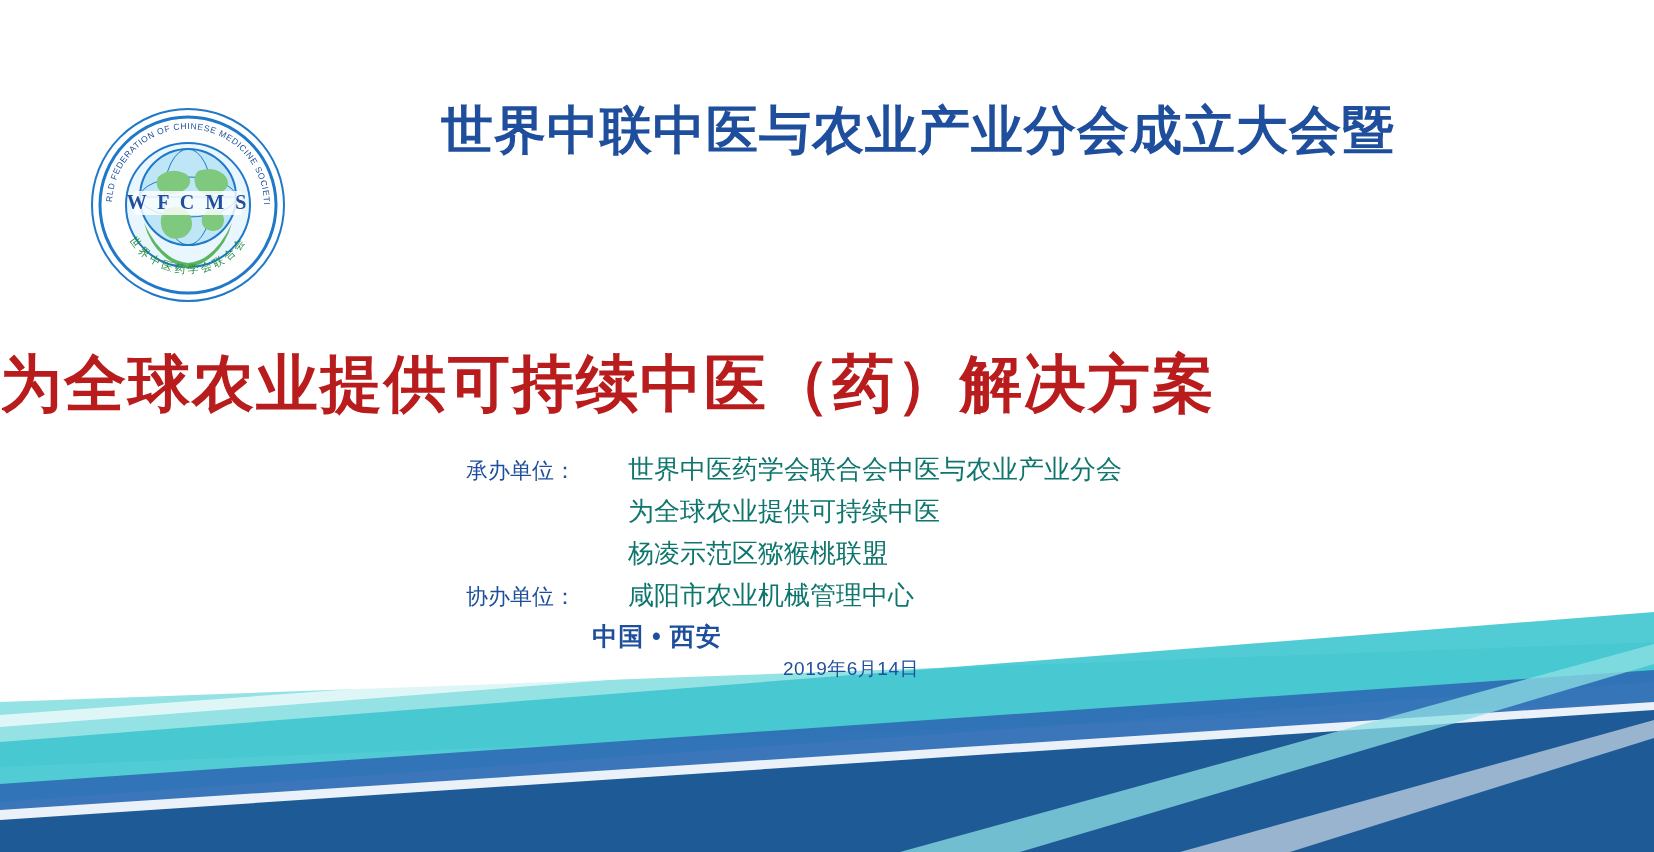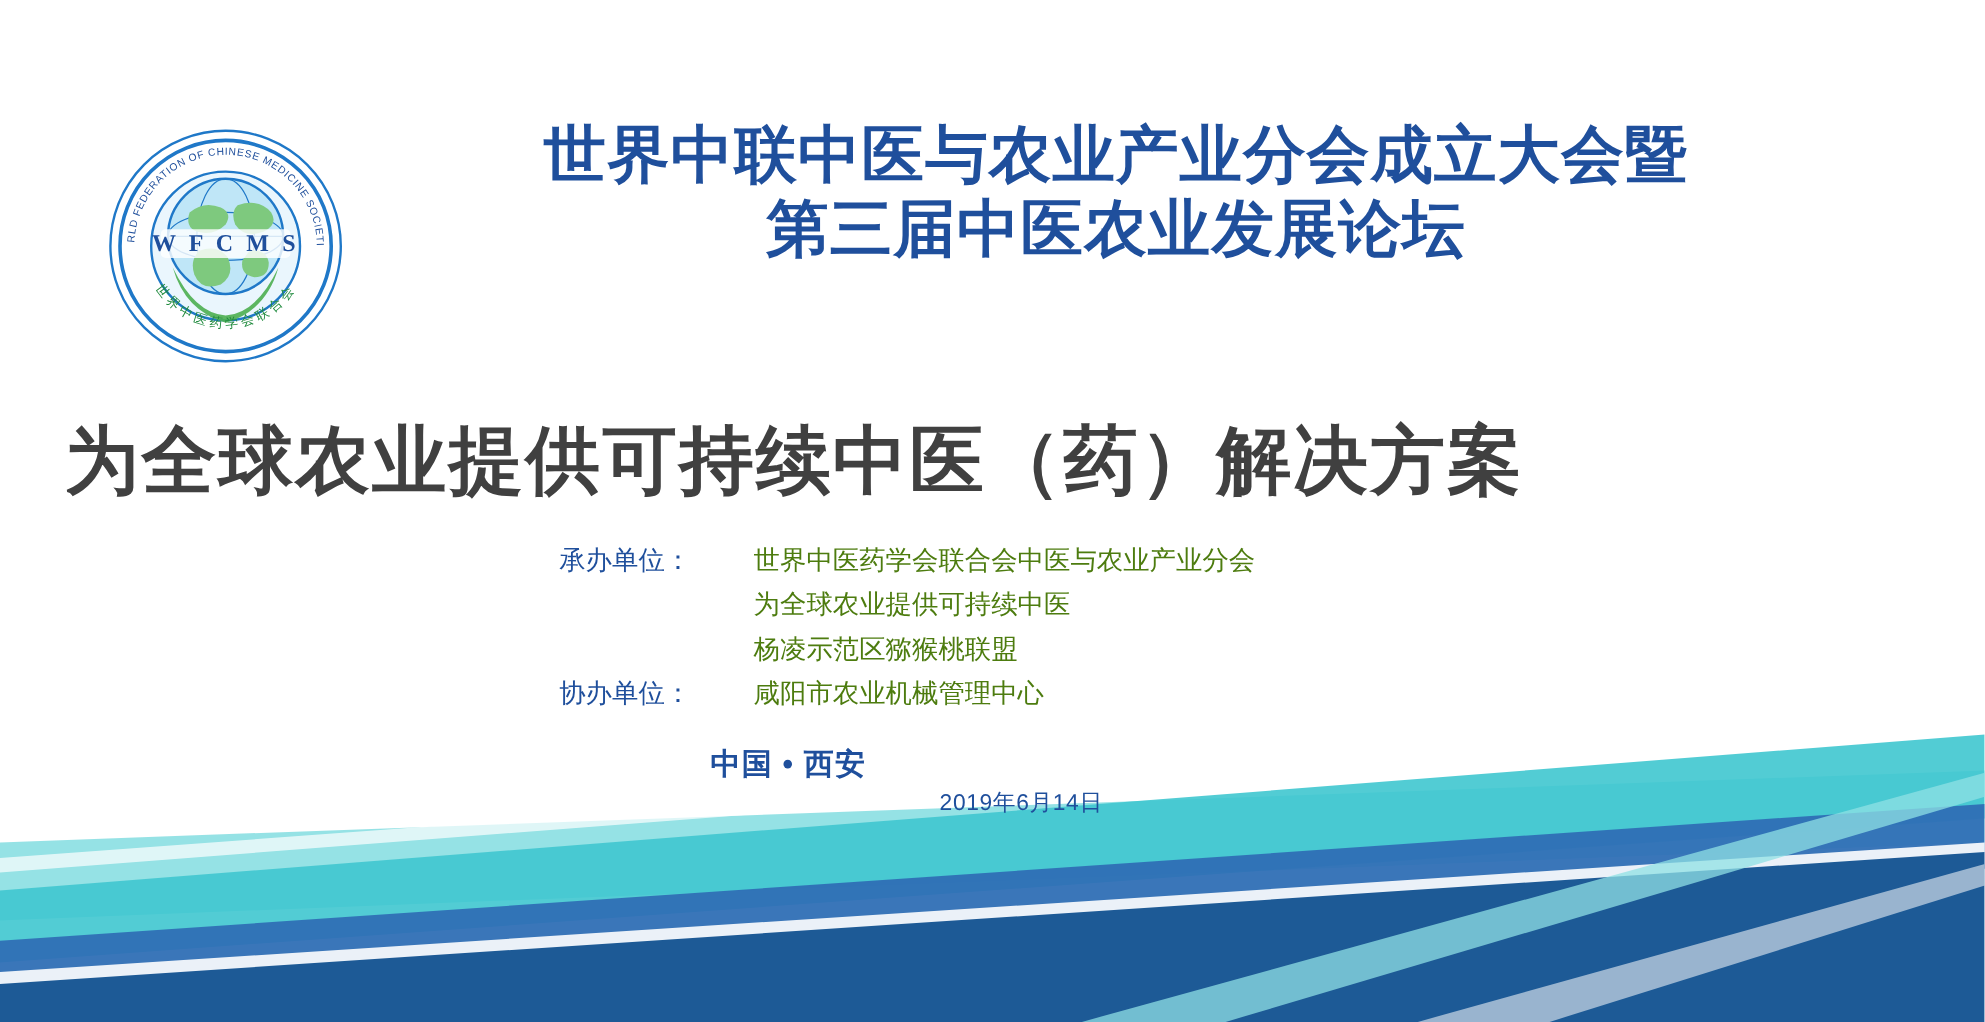--- a/index.html
+++ b/index.html
@@ -33,21 +33,21 @@
     position: absolute;
     left: 88px;
     top: 105px;
     width: 200px;
     height: 200px;
   }
 
   
   .header-block {
     position: absolute;
-    left: 300px;
+    left: 288px;
     top: 100px;
     width: 1260px;
     text-align: center;
   }
   .title-cn {
     color: #1f4f9c;
     font-weight: bold;
     font-size: 52px;
     line-height: 1.18;
     letter-spacing: 1px;
@@ -63,22 +63,21 @@
     line-height: 1.45;
     letter-spacing: 0.4px;
     font-weight: 500;
   }
 
   .slogan {
     position: absolute;
     left: 0;
     top: 342px;
     width: 1324px;
-    text-align: center;
-    color: #404040;
+    color: #b91c1c;
     font-weight: bold;
     font-size: 62px;
     letter-spacing: 2px;
     white-space: nowrap;
   }
 
   
   .orgs {
     position: absolute;
     left: 0;
@@ -96,22 +95,22 @@
     text-align: left;
     color: #1f4f9c;
     font-weight: normal;
     font-size: 22px;
     padding-right: 2px;
     white-space: nowrap;
   }
   .org-value {
     width: 560px;
     text-align: left;
-    color: #4d7c0f;
-    font-size: 22px;
+    color: #0f766e;
+    font-size: 26px;
     white-space: nowrap;
   }
 
   
   .place {
     position: absolute;
     left: 0;
     top: 620px;
     width: 1314px;
     text-align: center;
@@ -183,21 +182,20 @@
       <textPath href="#arcTop" startOffset="50%" text-anchor="middle">WORLD FEDERATION OF CHINESE MEDICINE SOCIETIES</textPath>
     </text>
     <text font-family="Liberation Sans, sans-serif" font-size="11" fill="#1f8a3d" letter-spacing="3">
       <textPath href="#arcBottom" startOffset="50%" text-anchor="middle">世界中医药学会联合会</textPath>
     </text>
   </svg>
 
   <div class="header-block">
     <div class="title-cn">
       <span>世界中联中医与农业产业分会成立大会暨</span>
-      <span class="line2">第三届中医农业发展论坛</span>
     </div>
   </div>
 
   <div class="slogan">为全球农业提供可持续中医（药）解决方案</div>
 
   <div class="orgs">
     <div class="org-row">
       <div class="org-label">承办单位：</div>
       <div class="org-value">世界中医药学会联合会中医与农业产业分会</div>
     </div>

